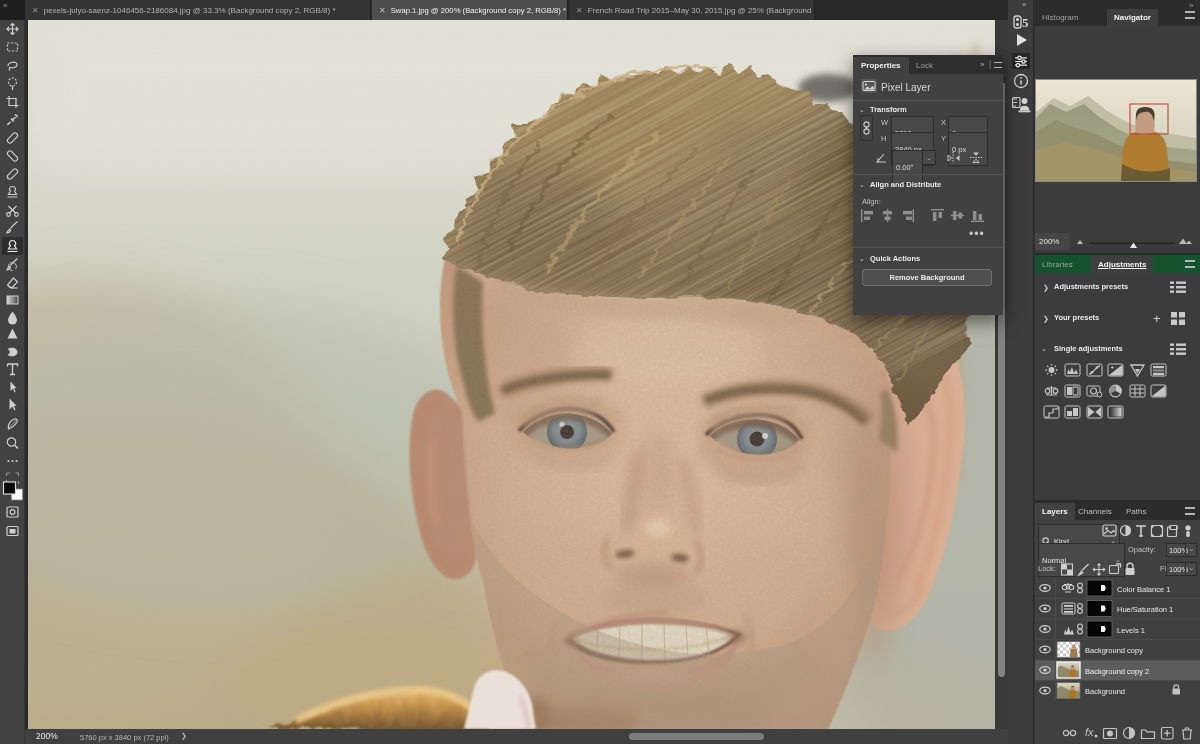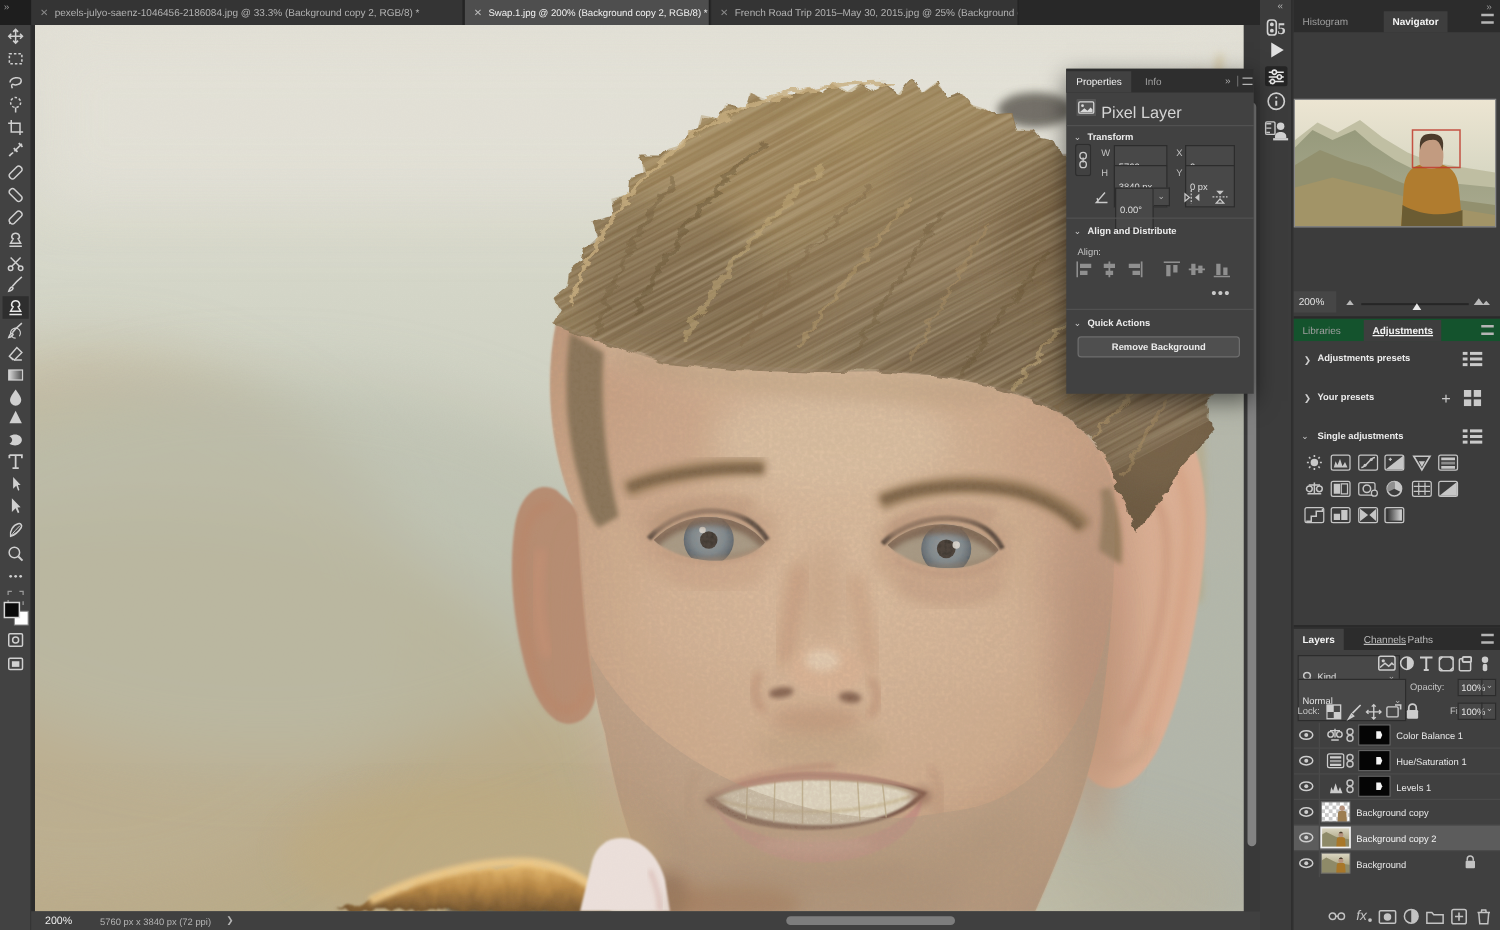--- a/index.html
+++ b/index.html
@@ -724,21 +724,21 @@
                 <stop offset="0" stop-color="#2f2f2f"></stop>
                 <stop offset="1" stop-color="#d9d9d9"></stop>
               </linearGradient>
             </defs>
         </svg>
       </div>
       <div class="abs" style="left:0;top:500px;width:165px;height:2px;background:#2a2a2a;"></div>
 
       <div class="abs" style="left:0;top:502px;width:180px;height:18px;background:#2c2c2c;padding-left:24px;">
         <div class="abs ptab" style="left:0;top:1px;background:#424242;color:#f5f5f5;font-weight:bold;">Layers</div>
-        <div class="abs ptab" style="left:49px;top:1px;color:#bdbdbd;text-decoration:underline;">Channels</div>
+        <div class="abs ptab" style="left:36px;top:1px;color:#bdbdbd;">Channels</div>
         <div class="abs ptab" style="left:84px;top:1px;color:#bdbdbd;">Paths</div>
         <div class="abs" style="left:150px;top:5px;width:10px;height:8px;border-top:2px solid #b5b5b5;border-bottom:2px solid #b5b5b5;"></div>
       </div>
       <div class="abs" style="left:0;top:520px;width:165px;height:224px;background:#404040;" id="layersbody">
 
         <div class="abs fld" style="left:3px;top:4px;width:82px;height:14px;">
           <svg width="9" height="9" viewBox="0 0 9 9">
               <circle cx="3.6" cy="3.6" r="2.7" fill="none" stroke="#cbcbcb" stroke-width="1.2"></circle>
               <path d="M5.7,5.7 L8.3,8.3" stroke="#cbcbcb" stroke-width="1.3"></path>
             </svg>
@@ -945,33 +945,33 @@
                 <path d="M1,3 L11,3 M2,3 L2.8,12 L9.2,12 L10,3 M4,3 L4.4,1 L7.6,1 L8,3"></path>
               </g>
           </g>
         </svg>
       </div>
     </div>
   </div>
 
   <div class="abs" style="left:853px;top:55px;width:150px;height:260px;background:#414141;box-shadow:0 6px 18px rgba(0,0,0,.55);" id="props">
     <div class="abs" style="left:0;top:0;width:150px;height:19px;background:#2e2e2e;">
-      <div class="abs" style="left:0;top:2px;height:17px;background:#414141;color:#f2f2f2;font-weight:normal;font-size:8px;padding:0 8px;line-height:17px;">Properties</div>
-      <div class="abs" style="left:57px;top:2px;height:17px;color:#9f9f9f;font-size:8px;padding:0 6px;line-height:17px;">Info</div>
+      <div class="abs" style="left:0;top:2px;height:17px;background:#414141;color:#f2f2f2;font-weight:bold;font-size:8px;padding:0 8px;line-height:17px;">Properties</div>
+      <div class="abs" style="left:57px;top:2px;height:17px;color:#9f9f9f;font-size:8px;padding:0 6px;line-height:17px;">Lock</div>
       <div class="abs" style="left:127px;top:5px;color:#b0b0b0;font-size:8px;">»</div>
       <div class="abs" style="left:136px;top:4px;color:#777;font-size:9px;">|</div>
       <div class="abs" style="left:141px;top:7px;width:8px;height:6px;border-top:1.6px solid #b5b5b5;border-bottom:1.6px solid #b5b5b5;"></div>
     </div>
     <svg class="abs" style="left:8px;top:24px;" width="16" height="14">
         <rect width="16" height="14" rx="1.5" fill="#555"></rect>
         <rect x="2" y="2.5" width="12" height="9" rx="1" fill="none" stroke="#d8d8d8" stroke-width="1"></rect>
         <circle cx="5" cy="5.5" r="1.1" fill="#d8d8d8"></circle>
         <path d="M3,10.5 L6.5,7.5 L9,9.5 L11.5,7 L13,8.5 L13,10.5 Z" fill="#d8d8d8"></path>
       </svg>
-    <div class="abs" style="left:28px;top:27px;color:#d5d5d5;font-size:13px;">Pixel Layer</div>
+    <div class="abs" style="left:28px;top:27px;color:#d5d5d5;font-size:10px;">Pixel Layer</div>
     <div class="abs" style="left:0;top:45px;width:150px;height:1px;background:#515151;"></div>
     <div class="abs" style="left:6px;top:51px;color:#cfcfcf;font-size:7px;">⌄</div>
     <div class="abs" style="left:17px;top:50px;color:#ececec;font-size:7.5px;font-weight:bold;">Transform</div>
     <svg class="abs" style="left:7px;top:60px;" width="13" height="26" viewBox="0 0 13 26">
       <rect x="0.5" y="0.5" width="12" height="25" rx="2" fill="none" stroke="#2e2e2e"></rect>
       <g fill="none" stroke="#c9c9c9" stroke-width="1.1">
           <circle cx="6.5" cy="9.5" r="2.6"></circle>
           <circle cx="6.5" cy="16.5" r="2.6"></circle>
           <path d="M6.5,11 L6.5,15"></path>
         </g>

